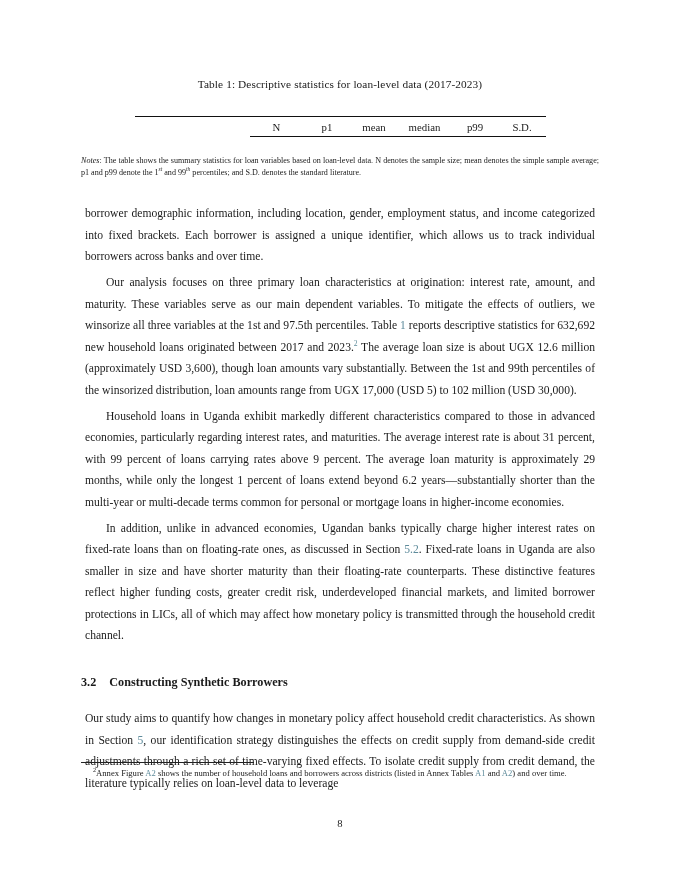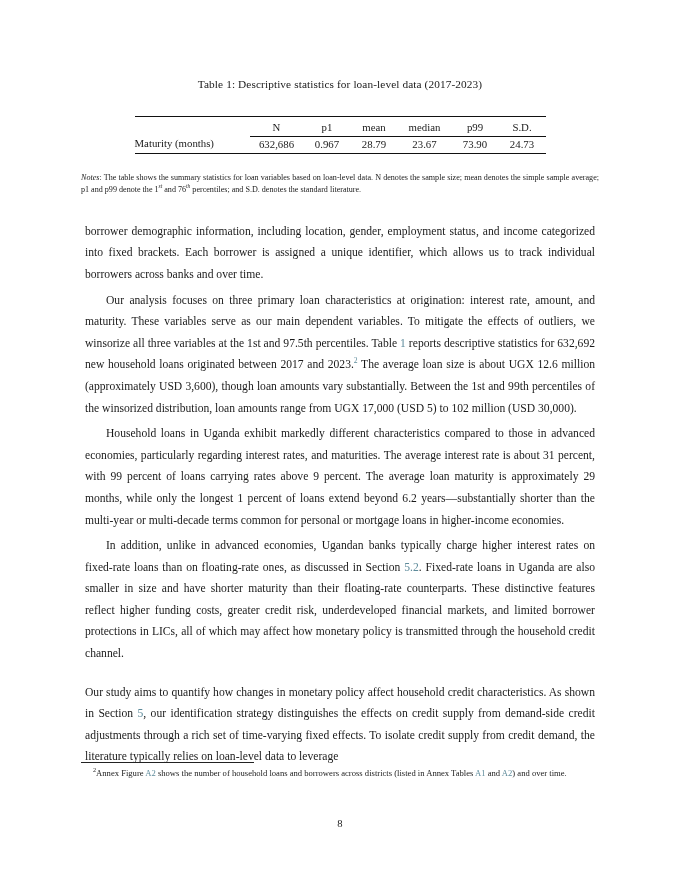--- a/index.html
+++ b/index.html
@@ -159,43 +159,35 @@
             <th class="rowlabel"></th>
             <th class="num wide">N</th>
             <th class="num">p1</th>
             <th class="num">mean</th>
             <th class="num wide">median</th>
             <th class="num">p99</th>
             <th class="num">S.D.</th>
           </tr>
         </thead>
         <tbody>
-          <tr class="lastbody rule-bot">
-            <td class="rowlabel">Maturity (months)</td>
-            <td class="num wide">632,686</td>
-            <td class="num">0.967</td>
-            <td class="num">28.79</td>
-            <td class="num wide">23.67</td>
-            <td class="num">73.90</td>
-            <td class="num">24.73</td>
-          </tr>
         </tbody>
       </table>
     </div>
 
-    <div class="notes"><span class="lbl">Notes</span><span>: The table shows the summary statistics for loan variables based on loan-level data. N denotes the sample size; mean denotes the simple sample average; p1 and p99 denote the 1</span><sup class="it">st</sup><span> and 76</span><sup class="it">th</sup><span> percentiles; and S.D. denotes the standard literature.</span></div>
+    <div class="notes"><span class="lbl">Notes</span><span>: The table shows the summary statistics for loan variables based on loan-level data. N denotes the sample size; mean denotes the simple sample average; p1 and p99 denote the 1</span><sup class="it">st</sup><span> and 99</span><sup class="it">th</sup><span> percentiles; and S.D. denotes the standard literature.</span></div>
 
     <p class="body first-para">borrower demographic information, including location, gender, employment status, and income categorized into fixed brackets. Each borrower is assigned a unique identifier, which allows us to track individual borrowers across banks and over time.</p>
 
     <p class="body indent"><span>Our analysis focuses on three primary loan characteristics at origination: interest rate, amount, and maturity. These variables serve as our main dependent variables. To mitigate the effects of outliers, we winsorize all three variables at the 1st and 97.5th percentiles. Table </span><a class="ref" href="#">1</a><span> reports descriptive statistics for 632,692 new household loans originated between 2017 and 2023.</span><sup class="footref"><a class="ref" href="#">2</a></sup><span> The average loan size is about UGX 12.6 million (approximately USD 3,600), though loan amounts vary substantially. Between the 1st and 99th percentiles of the winsorized distribution, loan amounts range from UGX 17,000 (USD 5) to 102 million (USD 30,000).</span></p>
 
     <p class="body indent">Household loans in Uganda exhibit markedly different characteristics compared to those in advanced economies, particularly regarding interest rates, and maturities. The average interest rate is about 31 percent, with 99 percent of loans carrying rates above 9 percent. The average loan maturity is approximately 29 months, while only the longest 1 percent of loans extend beyond 6.2 years—substantially shorter than the multi-year or multi-decade terms common for personal or mortgage loans in higher-income economies.</p>
 
     <p class="body indent"><span>In addition, unlike in advanced economies, Ugandan banks typically charge higher interest rates on fixed-rate loans than on floating-rate ones, as discussed in Section </span><a class="ref" href="#">5.2</a><span>. Fixed-rate loans in Uganda are also smaller in size and have shorter maturity than their floating-rate counterparts. These distinctive features reflect higher funding costs, greater credit risk, underdeveloped financial markets, and limited borrower protections in LICs, all of which may affect how monetary policy is transmitted through the household credit channel.</span></p>
 
+    <h2 class="section"><span class="num">3.2</span><span>Constructing Synthetic Borrowers</span></h2>
 
     <p class="body" style="margin-top:17px;"><span>Our study aims to quantify how changes in monetary policy affect household credit characteristics. As shown in Section </span><a class="ref" href="#">5</a><span>, our identification strategy distinguishes the effects on credit supply from demand-side credit adjustments through a rich set of time-varying fixed effects. To isolate credit supply from credit demand, the literature typically relies on loan-level data to leverage</span></p>
 
   </div>
 
   <div class="footnote-area">
     <div class="fn-rule"></div>
     <div class="footnote"><sup>2</sup><span>Annex Figure </span><a class="ref" href="#">A2</a><span> shows the number of household loans and borrowers across districts (listed in Annex Tables </span><a class="ref" href="#">A1</a><span> and </span><a class="ref" href="#">A2</a><span>) and over time.</span></div>
   </div>
 

